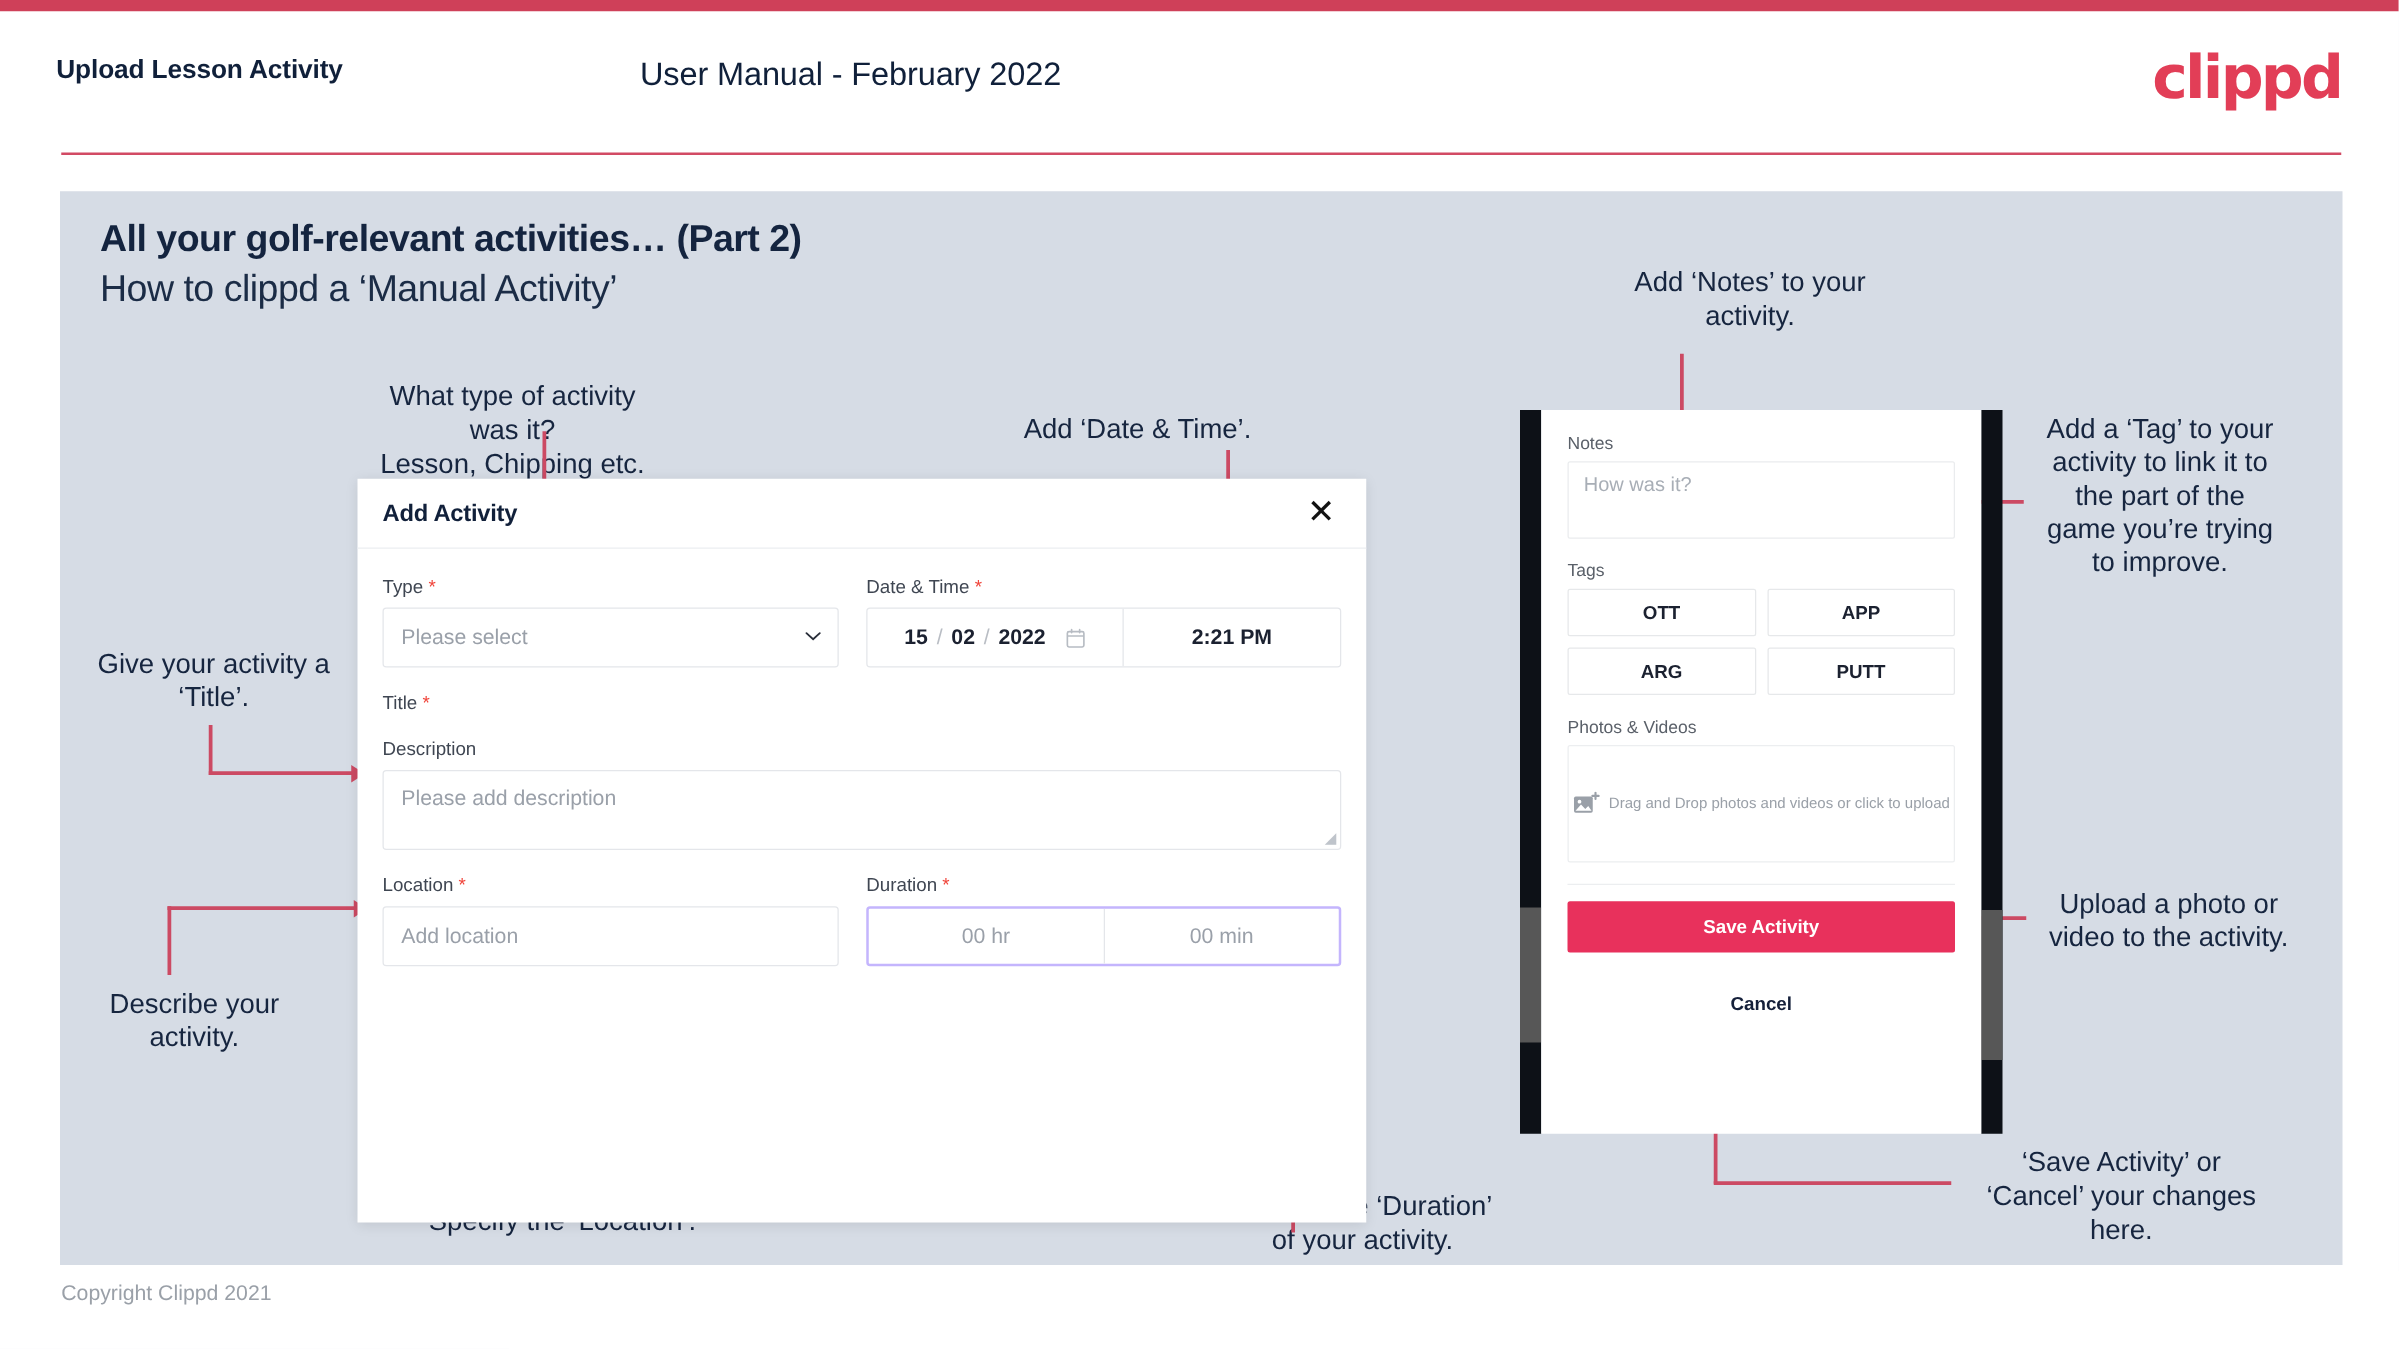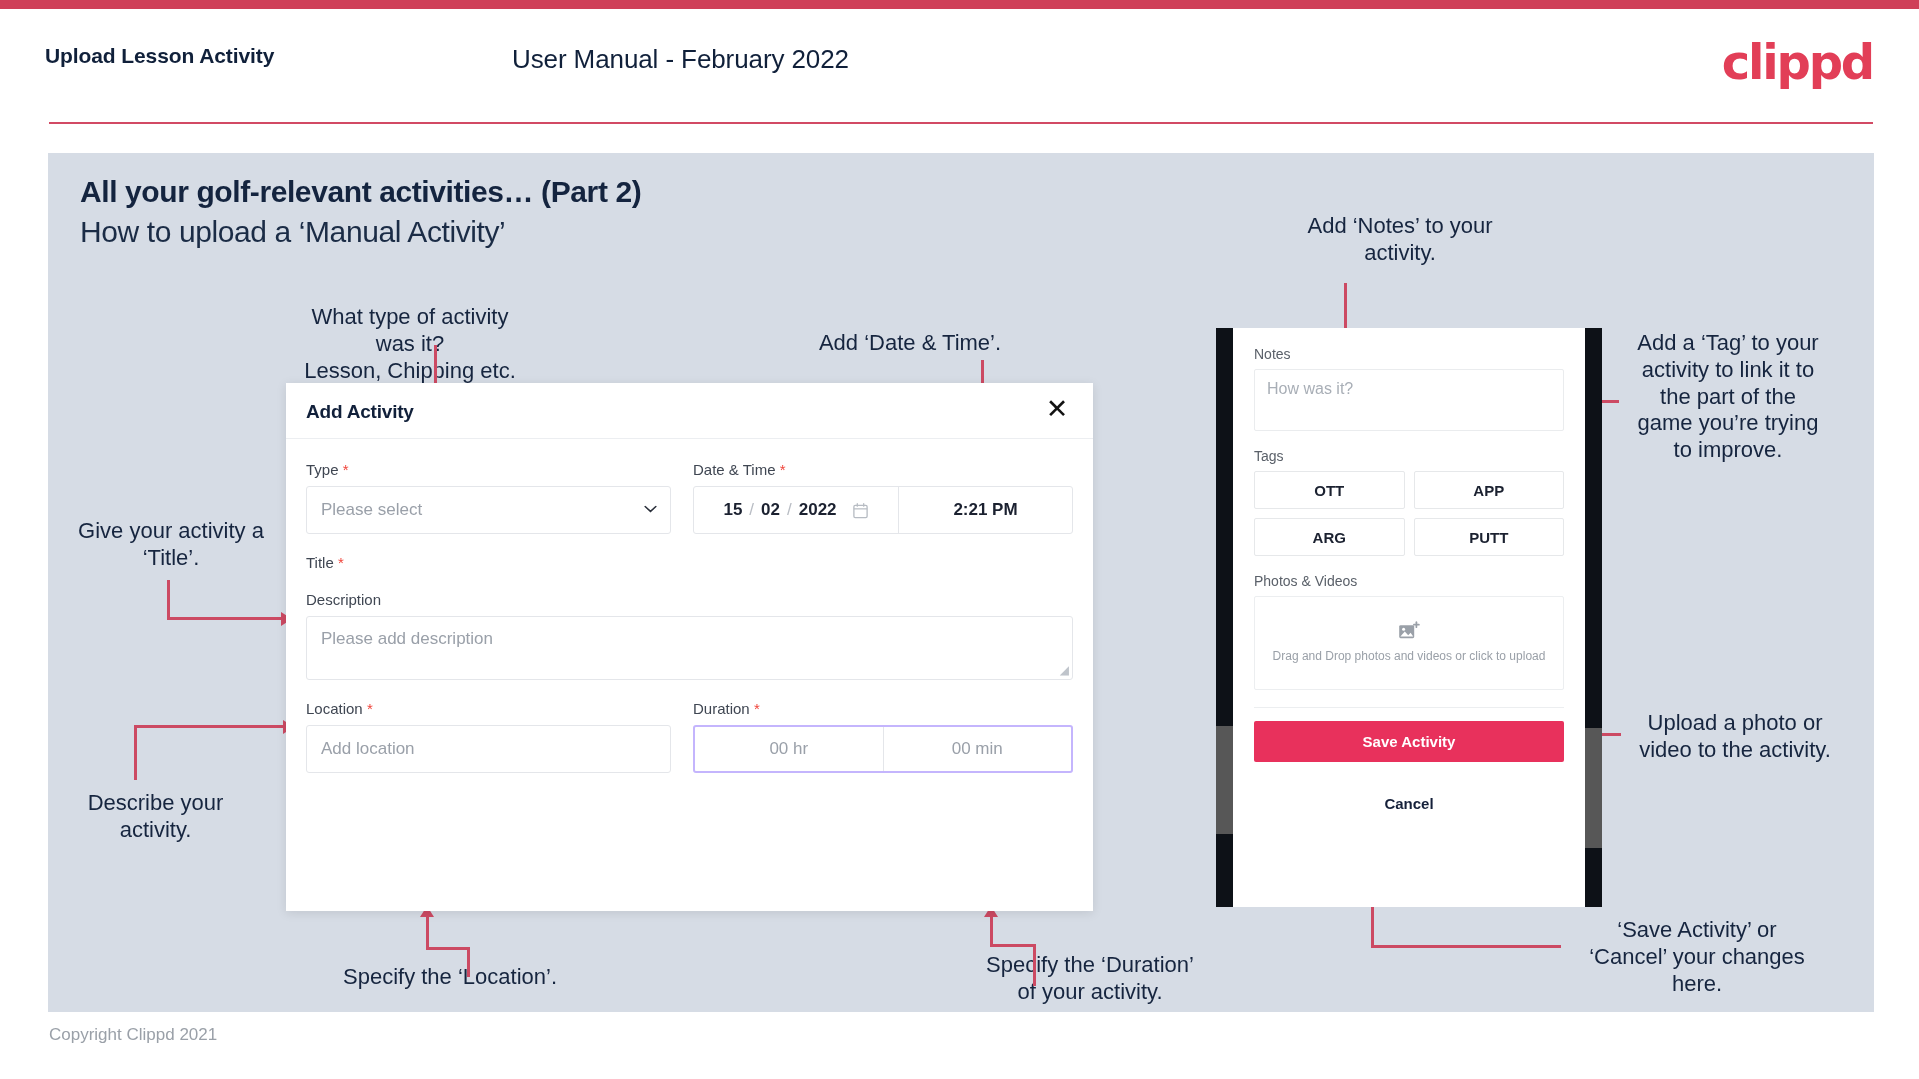--- a/index.html
+++ b/index.html
@@ -72,21 +72,21 @@
   .line-h { position: absolute; height: 3px; background: #cc4a63; }
   .arrow-head { position: absolute; width: 0; height: 0; }
   .ah-down  { border-left: 7px solid transparent; border-right: 7px solid transparent; border-top: 11px solid #cc4a63; }
   .ah-up    { border-left: 7px solid transparent; border-right: 7px solid transparent; border-bottom: 11px solid #cc4a63; }
   .ah-right { border-top: 7px solid transparent; border-bottom: 7px solid transparent; border-left: 11px solid #cc4a63; }
   .ah-left  { border-top: 7px solid transparent; border-bottom: 7px solid transparent; border-right: 11px solid #cc4a63; }
 
   
   .dialog {
     position: absolute; left: 286px; top: 383px;
-    width: 807px; height: 528px;
+    width: 807px; height: 595px;
     background: #ffffff;
     box-shadow: 0 2px 10px rgba(0,0,0,0.10);
   }
   .dialog-head {
     position: relative; height: 56px;
     border-bottom: 1px solid #eceef1;
   }
   .dialog-title {
     position: absolute; left: 20px; top: 18px;
     font-size: 19px; font-weight: 700; color: #11203a;
@@ -202,21 +202,21 @@
   }
   .tag-btn {
     height: 38px; border: 1px solid #e6e8ea; border-radius: 2px;
     display: flex; align-items: center; justify-content: center;
     font-size: 15px; font-weight: 700; color: #1b2130;
     background: #fff; cursor: pointer;
   }
   .dropzone {
     width: 100%; height: 94px;
     border: 1px solid #eceef0; border-radius: 2px;
-    display: flex; flex-direction: column;
+    display: flex; flex-direction: row;
     align-items: center; justify-content: center;
     gap: 7px; cursor: pointer;
   }
   .dz-text {
     font-size: 12px; color: #9aa0a8; text-align: center; line-height: 1.45;
   }
   .ph-divider {
     width: 100%; height: 1px; background: #eceef0; margin: 17px 0 13px 0;
   }
   .save-btn {
@@ -245,21 +245,21 @@
 
   <div class="top-bar"></div>
 
   <div class="header-title">Upload Lesson Activity</div>
   <div class="header-subtitle">User Manual - February 2022</div>
   <div class="brand-logo">clippd</div>
   <div class="header-rule"></div>
 
   <div class="slide">
     <div class="slide-title">All your golf-relevant activities… (Part 2)</div>
-    <div class="slide-subtitle">How to upload a ‘Manual Activity’</div>
+    <div class="slide-subtitle">How to clippd a ‘Manual Activity’</div>
   </div>
 
   <div class="anno" style="left:290px; top:304px; width:240px;">What type of activity was it?
 Lesson, Chipping etc.</div>
   <div class="line-v" style="left:434px; top:345px; height:68px;"></div>
   <div class="line-h" style="left:434px; top:411px; width:80px;"></div>
   <div class="line-v" style="left:511px; top:411px; height:60px;"></div>
   <div class="arrow-head ah-down" style="left:505px; top:469px;"></div>
 
   <div class="anno" style="left:790px; top:330px; width:240px;">Add ‘Date &amp; Time’.</div>

